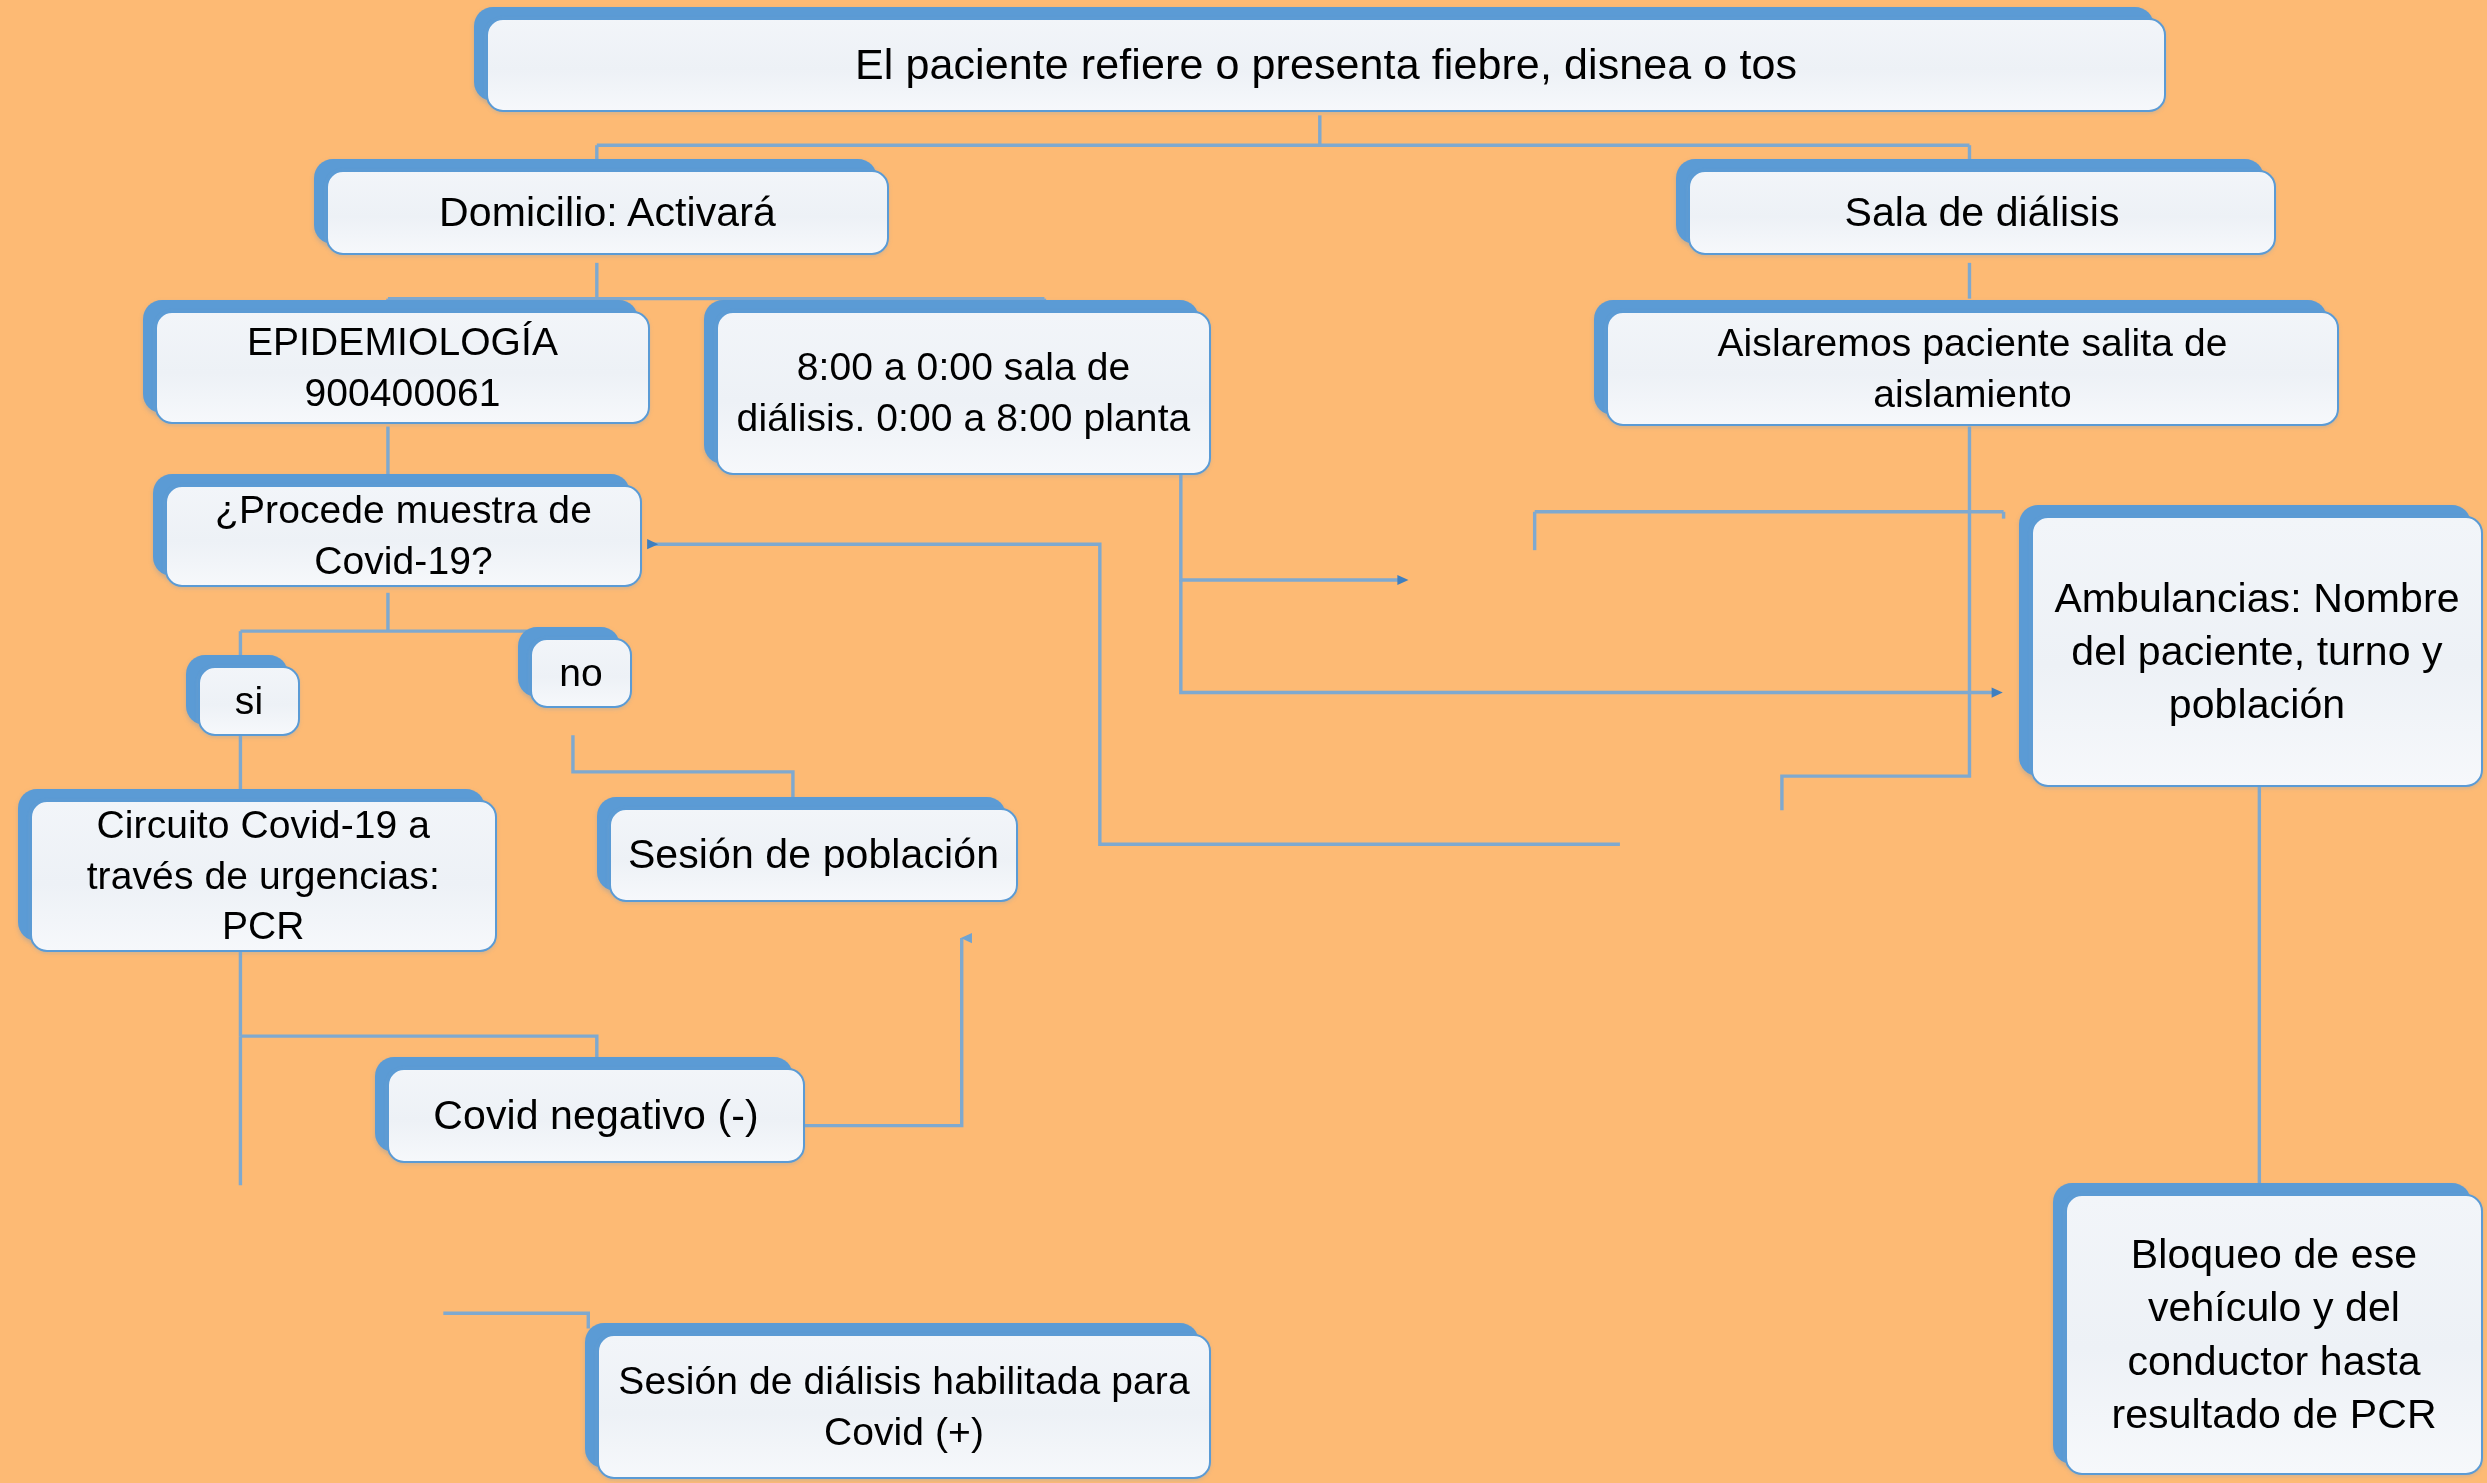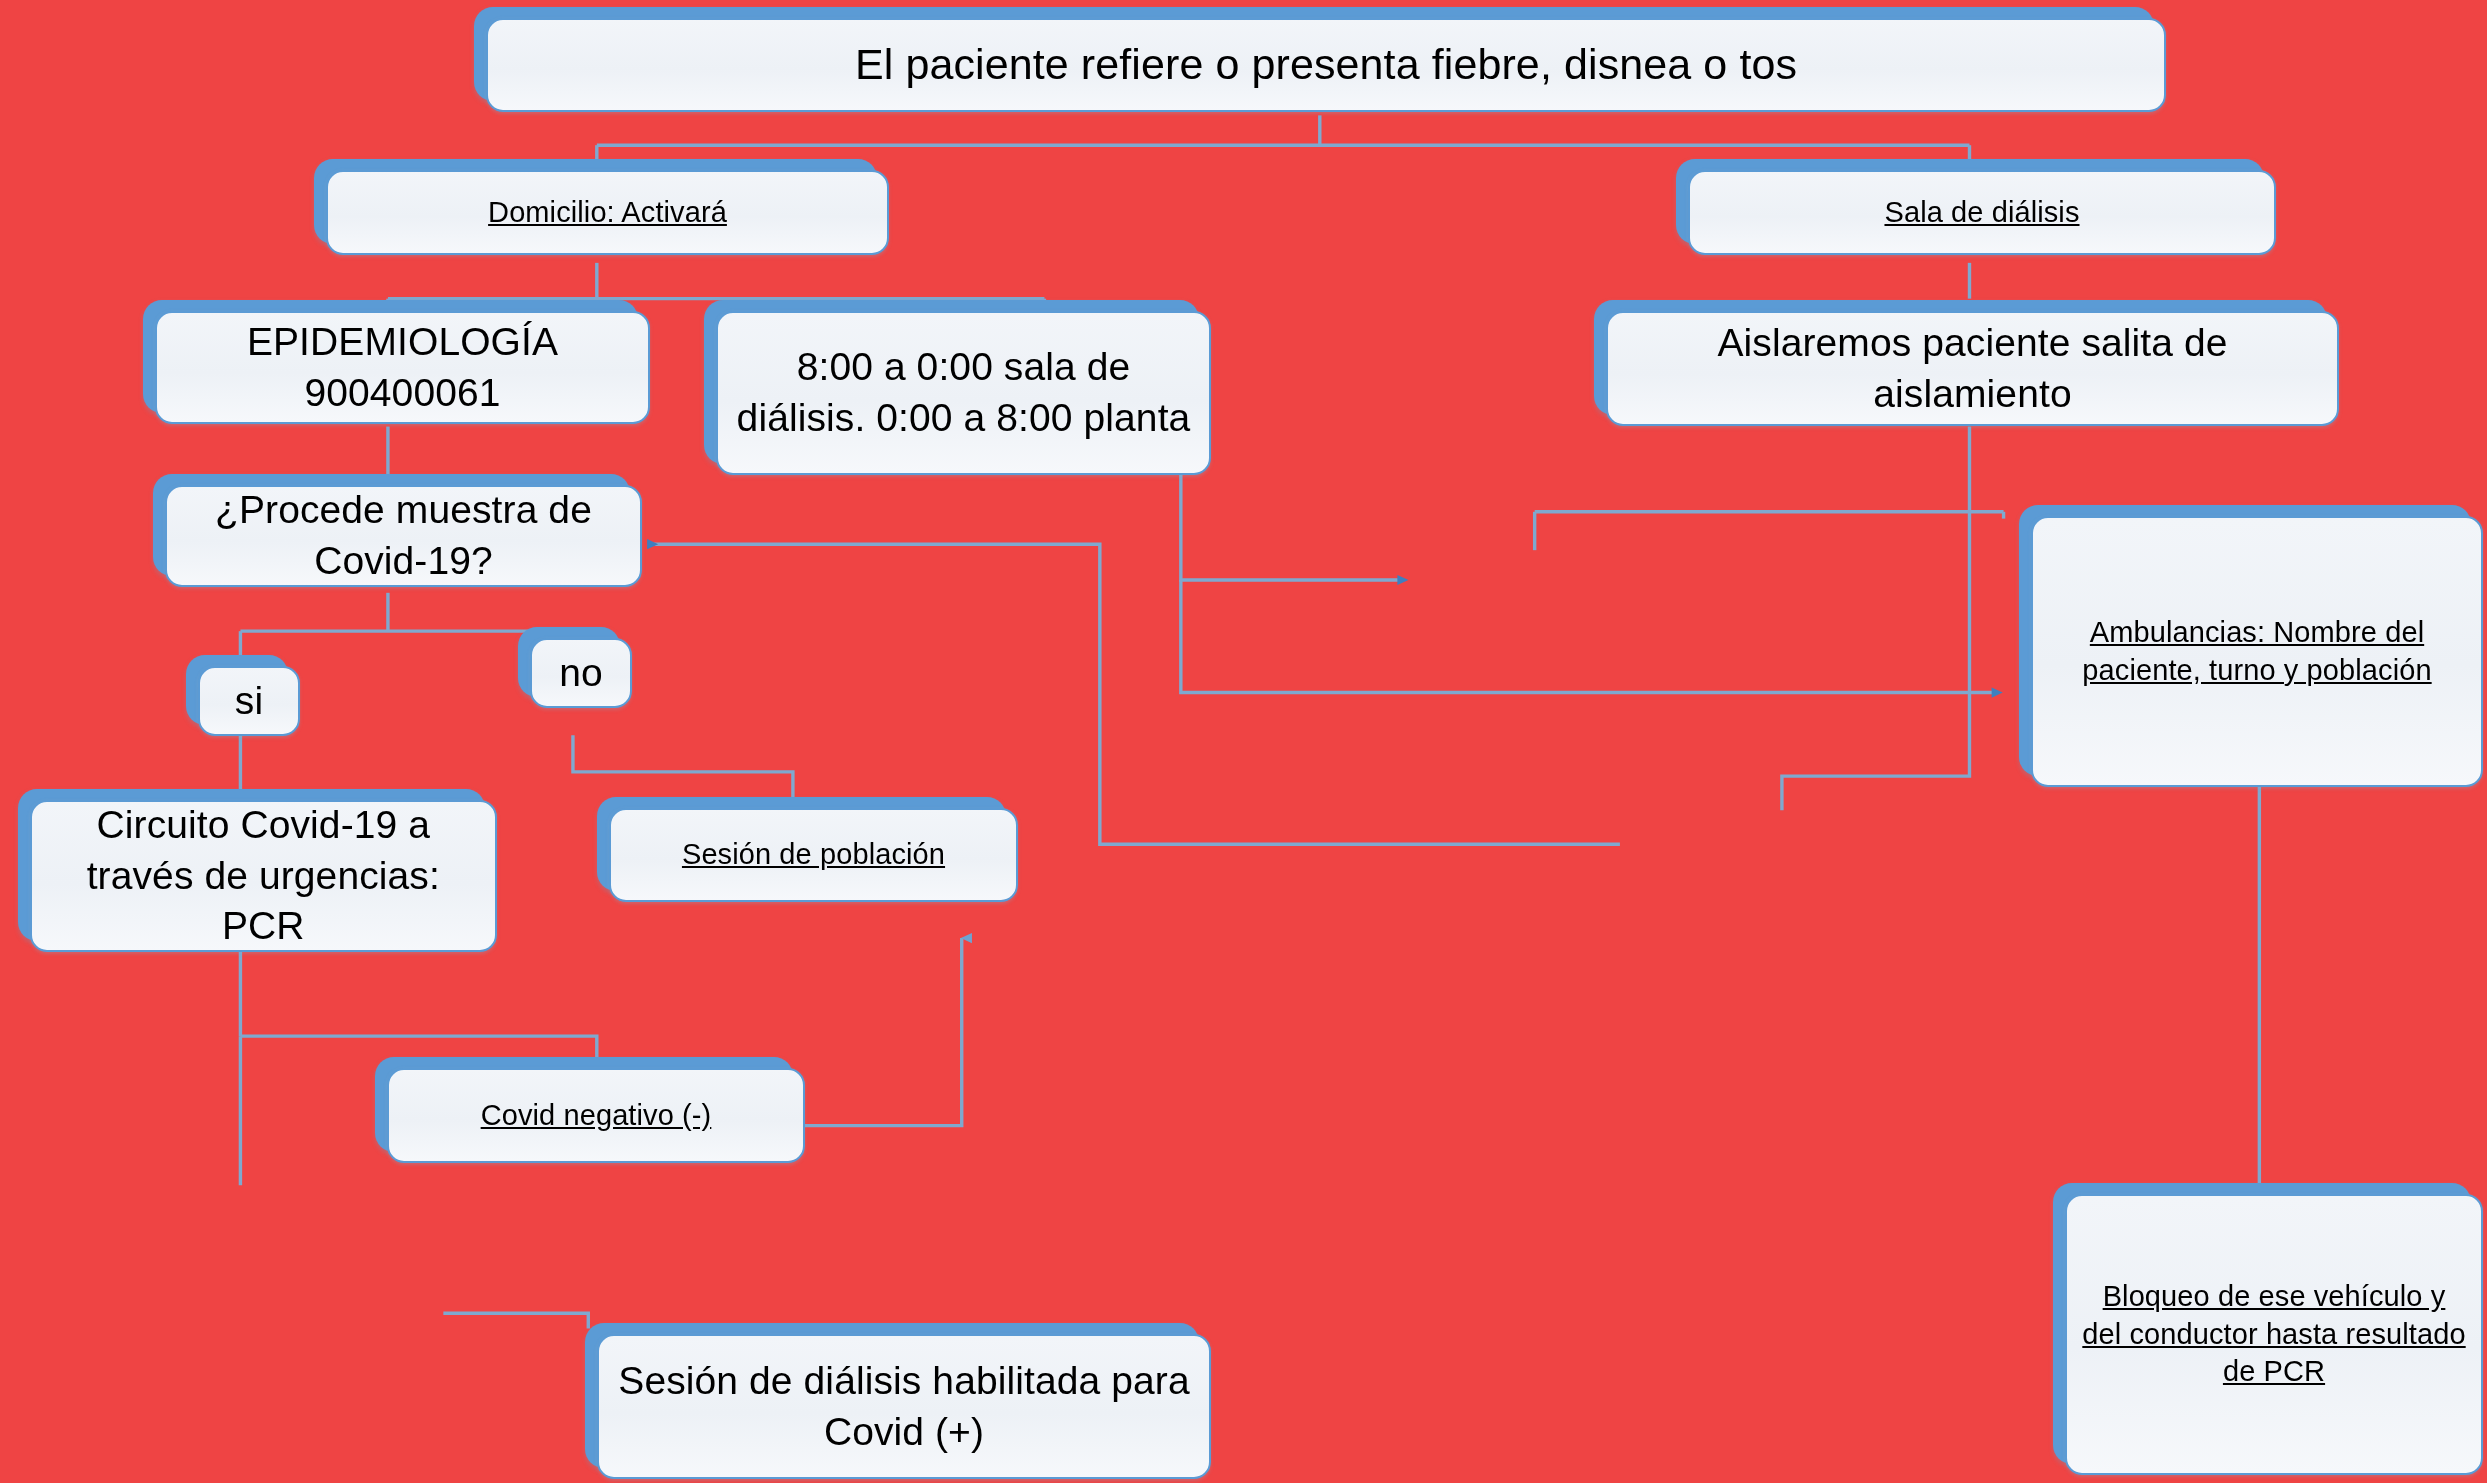--- a/index.html
+++ b/index.html
@@ -8,21 +8,21 @@
     padding: 0;
     background: #ffffff;
   }
   body {
     font-family: "Liberation Sans", sans-serif;
   }
   #stage {
     position: relative;
     width: 2487px;
     height: 1484px;
-    background: #ef4444;
+    background: #fdba74;
     overflow: hidden;
   }
   #wires {
     position: absolute;
     left: 0;
     top: 0;
     width: 2487px;
     height: 1484px;
     pointer-events: none;
   }
@@ -60,21 +60,21 @@
   }
   .node .label {
     color: #000000;
     text-align: center;
     line-height: 1.30;
     font-weight: 400;
     letter-spacing: 0.1px;
     white-space: pre-line;
   }
   .fs-xl  { font-size: 43px; }
-  .fs-lg  { font-size: 29px; text-decoration: underline; }
+  .fs-lg  { font-size: 41px; }
   .fs-md  { font-size: 39px; }
 </style>
 </head>
 <body>
 
 <div id="stage">
 
   <svg id="wires" viewBox="0 0 2917 1740" width="2487" height="1484" xmlns="http://www.w3.org/2000/svg">
     <defs>
       <marker id="ah-left" markerWidth="16" markerHeight="16" refX="13" refY="8" orient="auto" markerUnits="userSpaceOnUse">

